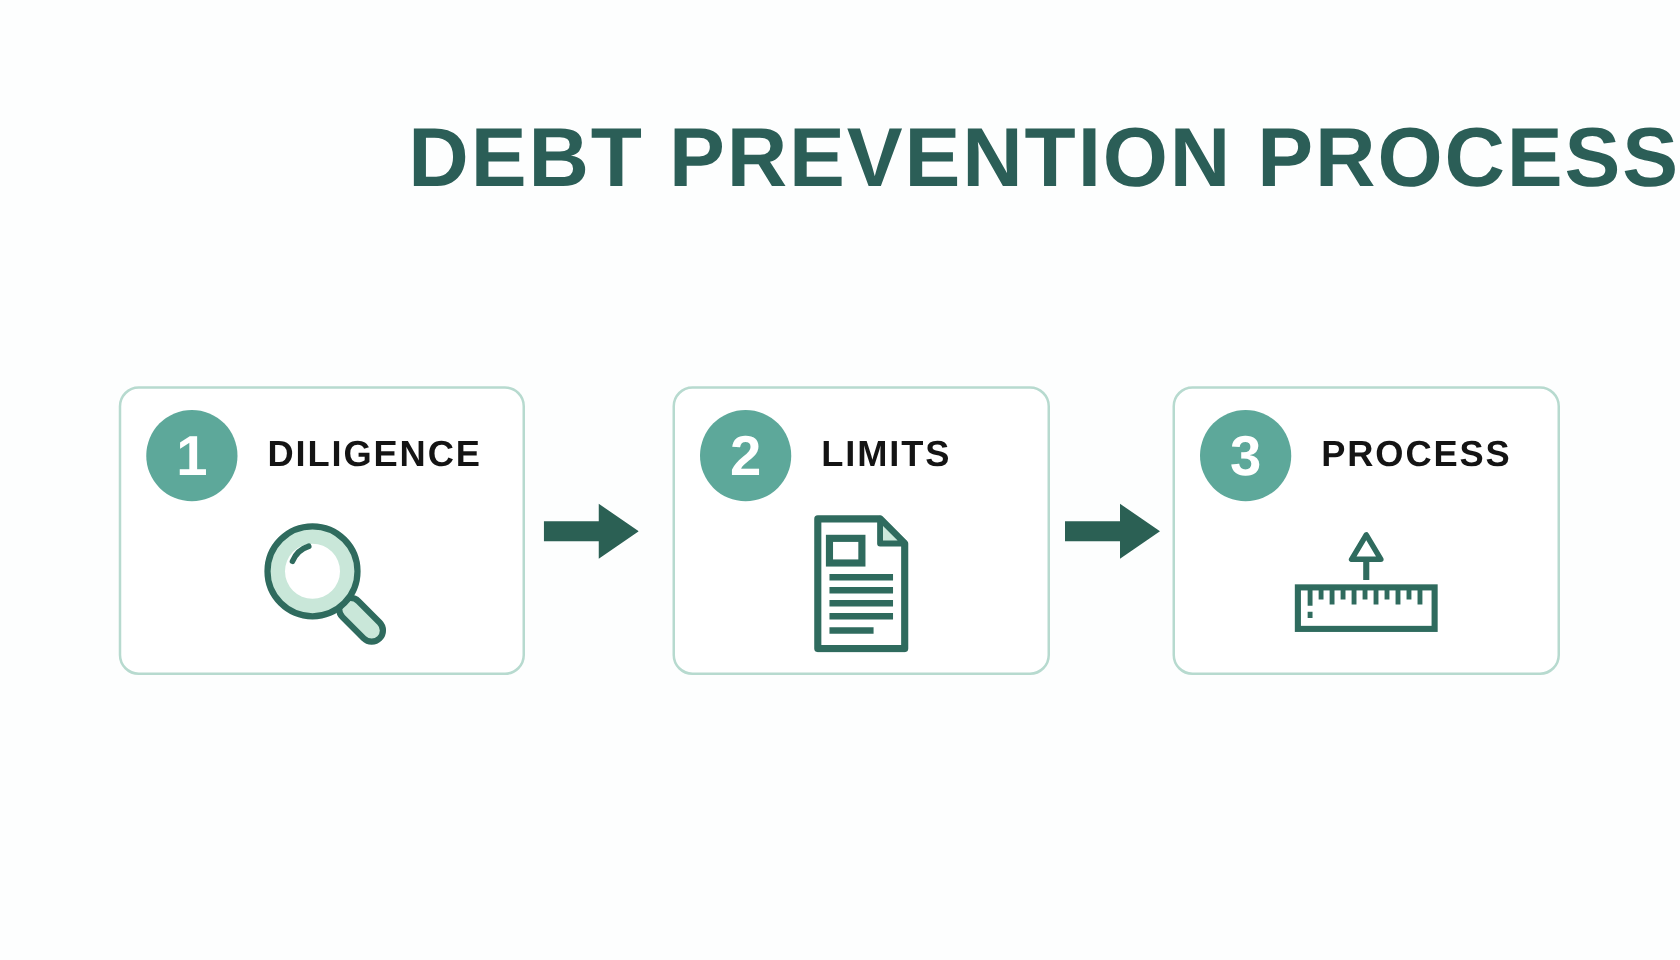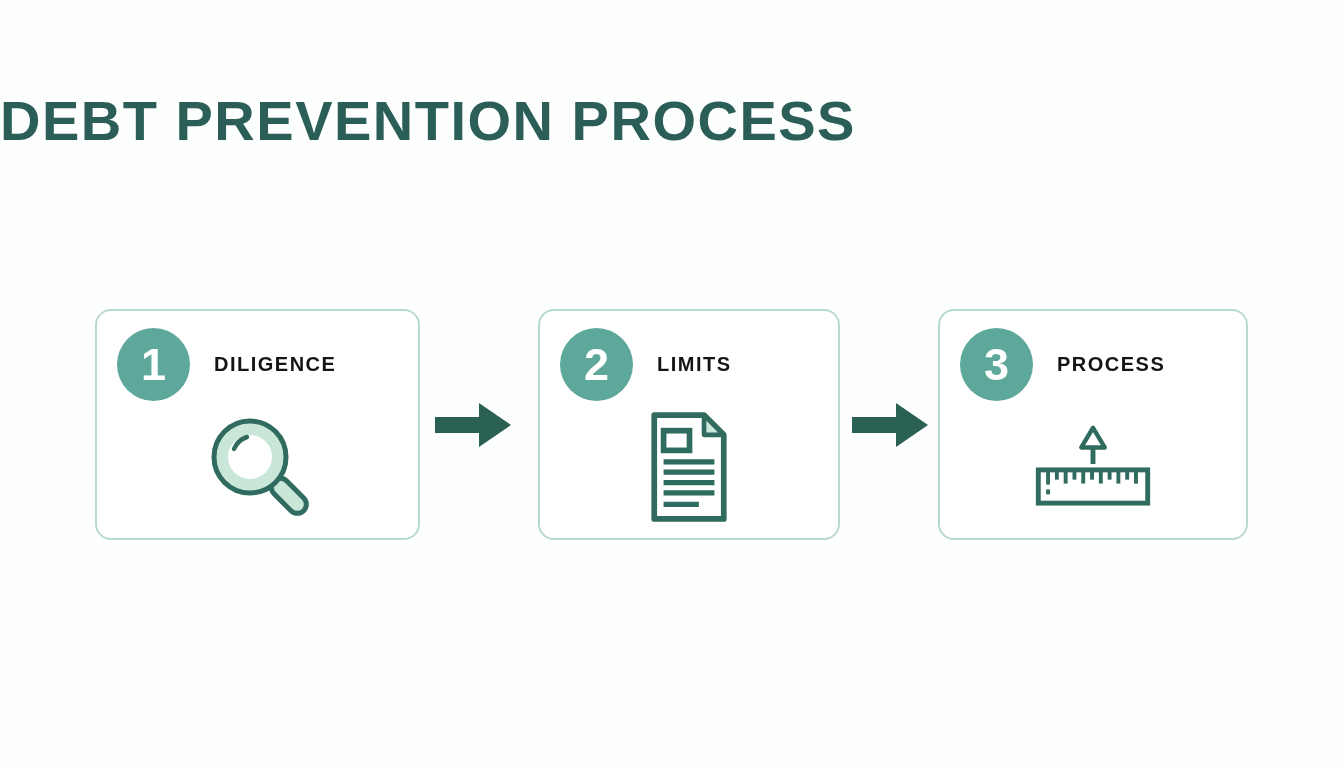--- a/index.html
+++ b/index.html
@@ -9,22 +9,22 @@
   .canvas {
     position:relative;
     width:1344px; height:768px;
     background:#fdfefe;
     overflow:hidden;
   }
 
   .title {
     position:absolute;
     top:88px; left:0; width:100%;
-    text-align:left;
-    font-size:56px;
+    text-align:right;
+    font-size:67px;
     font-weight:bold;
     letter-spacing:1.5px;
     color:#2b5e57;
   }
 
   .card {
     position:absolute;
     top:309px;
     height:231px;
     background:#ffffff;
@@ -47,21 +47,21 @@
     color:#ffffff;
     display:flex;
     align-items:center;
     justify-content:center;
     font-size:45px;
     font-weight:bold;
     flex:0 0 auto;
   }
   .step-label {
     margin-left:24px;
-    font-size:20px;
+    font-size:29px;
     font-weight:bold;
     letter-spacing:1.5px;
     color:#141414;
   }
 
   .icon-area {
     position:absolute;
     left:0; right:0;
     top:95px; bottom:10px;
     display:flex;

